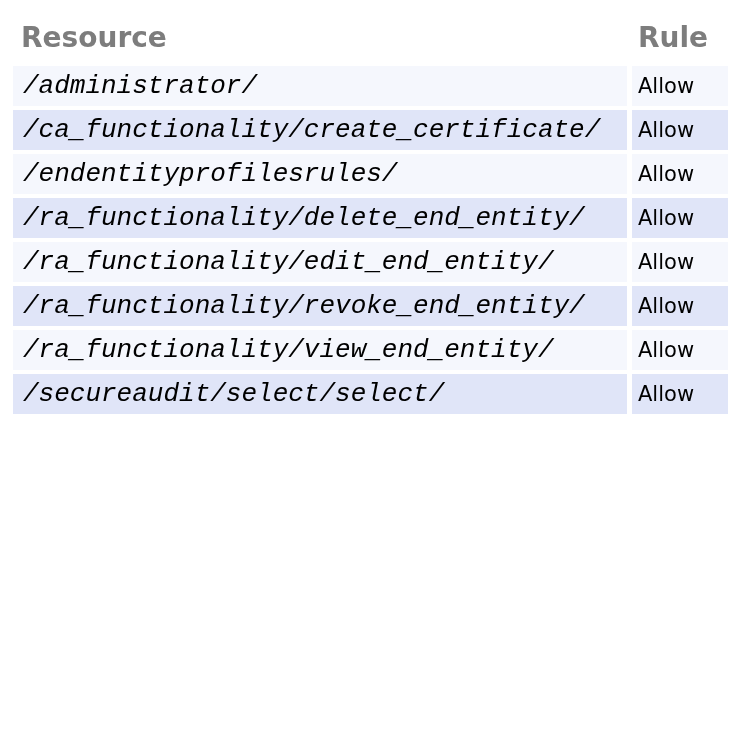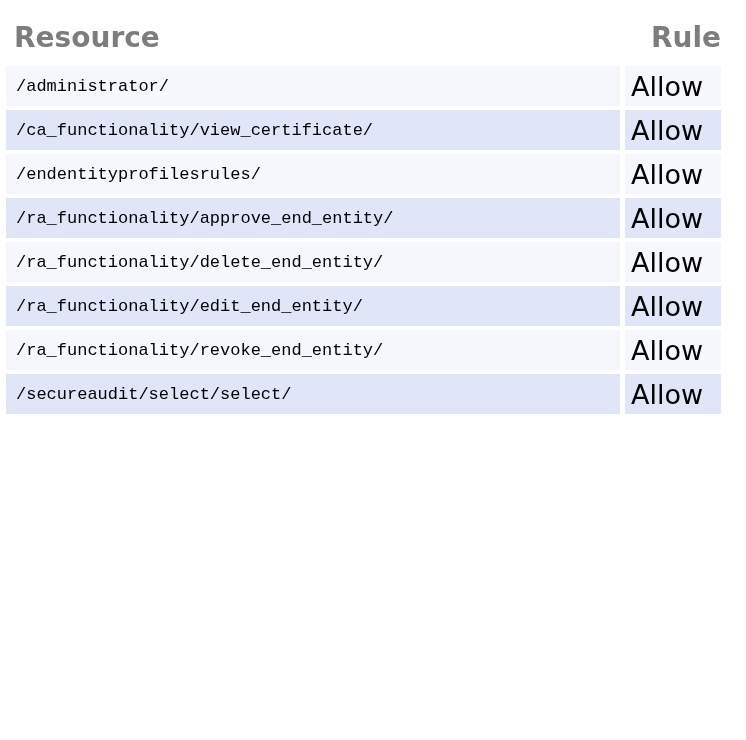--- a/index.html
+++ b/index.html
@@ -14,92 +14,94 @@
   body{
     width:746px;height:740px;overflow:hidden;
     background:var(--page-bg);
     font-family:"Liberation Sans",sans-serif;
     padding:6px 0 0 1px;
   }
   table{
     border-collapse:separate;
     border-spacing:5px 4px;
     table-layout:fixed;
+    margin-left:7px;
   }
   th{
     color:var(--header-text);
     font-family:"DejaVu Sans","Liberation Sans",sans-serif;
     font-weight:bold;
     font-size:28px;
     line-height:36px;
     text-align:left;
     padding:10px 0 6px 8px;
     white-space:nowrap;
   }
   th.col-resource{width:614px;}
-  th.col-rule{width:96px;padding-left:6px;text-align:right;}
+  th.col-rule{width:96px;padding-left:6px;}
   td{
     height:40px;
     vertical-align:middle;
     color:var(--cell-text);
     white-space:nowrap;
     overflow:hidden;
   }
   td.resource{
     width:614px;
     padding:0 0 0 10px;
     font-family:"Liberation Mono","DejaVu Sans Mono",monospace;
-    font-size:17px;
+    font-size:26px;
+    font-style:italic;
   }
   td.rule{
     width:96px;
     padding:0 0 0 6px;
     font-family:"DejaVu Sans","Liberation Sans",sans-serif;
-    font-size:27px;
+    font-size:21px;
   }
   tbody tr:nth-child(odd) td{background:var(--row-odd-bg);}
   tbody tr:nth-child(even) td{background:var(--row-even-bg);}
 </style>
 </head>
 <body>
 
 <table>
   <thead>
     <tr>
       <th class="col-resource">Resource</th>
       <th class="col-rule">Rule</th>
     </tr>
   </thead>
   <tbody id="rows-body">
       <tr>
     <td class="resource">/administrator/</td>
     <td class="rule">Allow</td>
   </tr>
       <tr>
-    <td class="resource">/ca_functionality/view_certificate/</td>
+    <td class="resource">/ca_functionality/create_certificate/</td>
     <td class="rule">Allow</td>
   </tr>
       <tr>
     <td class="resource">/endentityprofilesrules/</td>
-    <td class="rule">Allow</td>
-  </tr>
-      <tr>
-    <td class="resource">/ra_functionality/approve_end_entity/</td>
     <td class="rule">Allow</td>
   </tr>
       <tr>
     <td class="resource">/ra_functionality/delete_end_entity/</td>
     <td class="rule">Allow</td>
   </tr>
       <tr>
     <td class="resource">/ra_functionality/edit_end_entity/</td>
     <td class="rule">Allow</td>
   </tr>
       <tr>
     <td class="resource">/ra_functionality/revoke_end_entity/</td>
     <td class="rule">Allow</td>
   </tr>
       <tr>
+    <td class="resource">/ra_functionality/view_end_entity/</td>
+    <td class="rule">Allow</td>
+  </tr>
+      <tr>
     <td class="resource">/secureaudit/select/select/</td>
     <td class="rule">Allow</td>
   </tr>
     </tbody>
 </table>
 
 </body></html>

